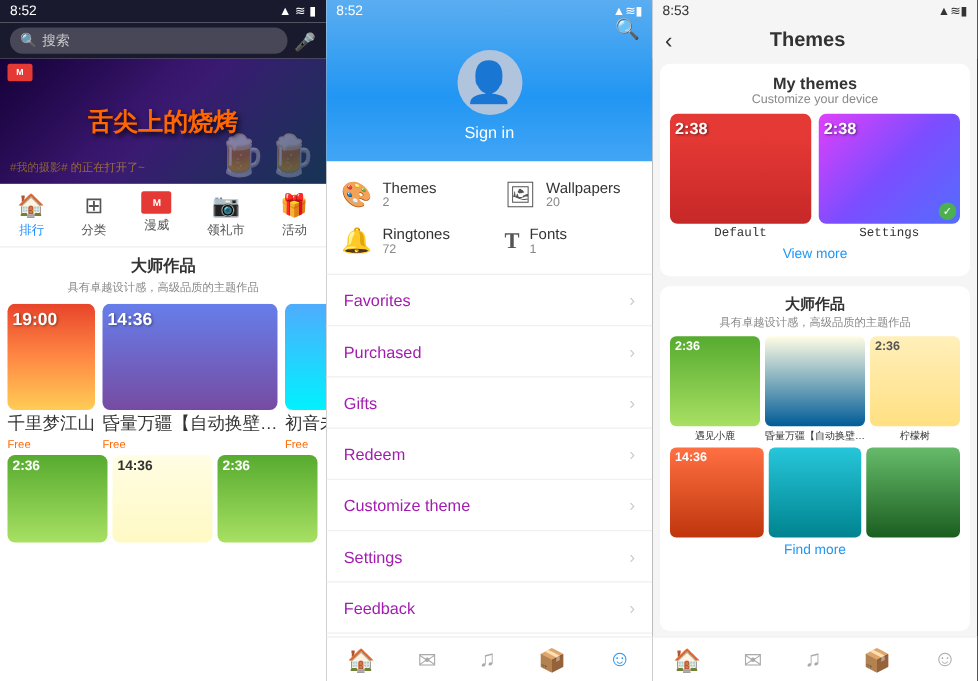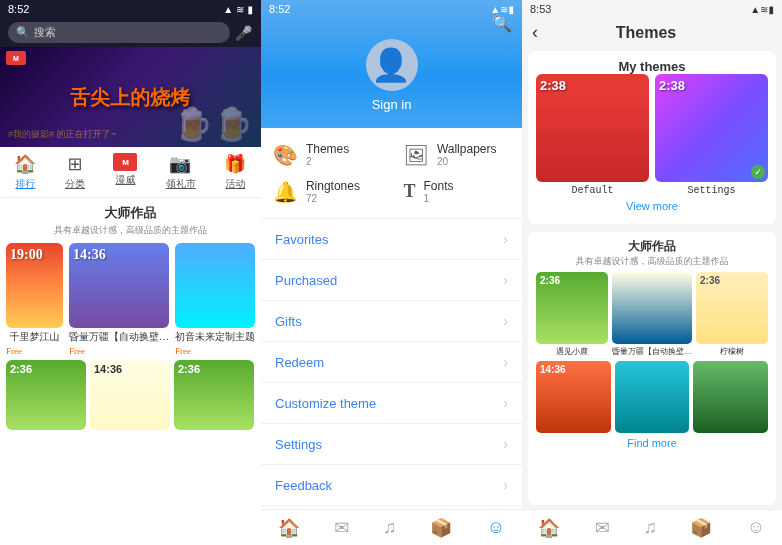--- a/index.html
+++ b/index.html
@@ -86,42 +86,41 @@
       border-bottom: 1px solid #eee;
     }
     .p1-nav-item {
       display: flex;
       flex-direction: column;
       align-items: center;
       gap: 2px;
       cursor: pointer;
     }
     .p1-nav-item .nav-icon { font-size: 18px; color: #555; }
-    .p1-nav-item .nav-label { font-size: 10px; color: #555; text-decoration: underline; }
+    .p1-nav-item .nav-label { font-size: 10px; color: #555; }
     .p1-nav-item.active .nav-icon { color: #1a8cff; }
     .p1-nav-item.active .nav-label { color: #1a8cff; }
     .p1-section-title {
       text-align: center;
       font-size: 13px;
       font-weight: 600;
       color: #333;
       margin: 6px 0 2px;
     }
     .p1-section-sub {
       text-align: center;
       font-size: 9px;
       color: #888;
       margin-bottom: 6px;
     }
     .p1-themes-grid {
       display: flex;
       gap: 6px;
       padding: 0 6px;
       overflow-x: hidden;
-      font-family: Liberation Serif, serif;
     }
     .p1-theme-card {
       flex: 1;
       display: flex;
       flex-direction: column;
       gap: 2px;
     }
     .p1-theme-img {
       width: 100%;
       height: 85px;
@@ -131,21 +130,21 @@
     .theme-img-1 {
       background: linear-gradient(180deg, #e8442a 0%, #ff8844 50%, #ffcc55 100%);
     }
     .theme-img-2 {
       background: linear-gradient(180deg, #667eea 0%, #764ba2 100%);
       position: relative;
     }
     .theme-img-3 {
       background: linear-gradient(180deg, #4facfe 0%, #00f2fe 100%);
     }
-    .p1-theme-name { font-size: 10px; color: #333; text-align: center; white-space: nowrap; overflow: hidden; text-overflow: ellipsis; }
+    .p1-theme-name { font-size: 14px; color: #333; text-align: center; white-space: nowrap; overflow: hidden; text-overflow: ellipsis; }
     .p1-theme-price { font-size: 9px; color: #ff6600; }
     .p1-themes-grid2 {
       display: flex;
       gap: 4px;
       padding: 4px 6px;
     }
     .p1-theme-img-sm {
       width: 80px;
       height: 70px;
       border-radius: 6px;
@@ -223,21 +222,21 @@
     .p2-grid-count { font-size: 10px; color: #888; }
     .p2-menu-list { flex: 1; overflow-y: auto; }
     .p2-menu-item {
       display: flex;
       align-items: center;
       justify-content: space-between;
       padding: 12px 14px;
       border-bottom: 1px solid #f0f0f0;
       cursor: pointer;
     }
-    .p2-menu-label { font-size: 13px; color: #3b82f6; }
+    .p2-menu-label { font-size: 13px; color: #a21caf; }
     .p2-menu-arrow { color: #ccc; font-size: 14px; }
     .p2-bottomnav {
       height: 36px;
       border-top: 1px solid #eee;
       display: flex;
       justify-content: space-around;
       align-items: center;
     }
     .p2-bottomnav-icon { font-size: 18px; color: #aaa; }
     .p2-bottomnav-icon.active { color: #2196f3; }
@@ -284,21 +283,21 @@
     }
     .p3-theme-card {
       flex: 1;
       display: flex;
       flex-direction: column;
       align-items: center;
       gap: 3px;
     }
     .p3-theme-preview {
       width: 100%;
-      height: 108px;
+      height: 88px;
       border-radius: 6px;
       overflow: hidden;
       position: relative;
       padding-left: 28px;
     }
     .p3-preview-default {
       background: linear-gradient(180deg, #e53935 20%, #c62828 100%);
     }
     .p3-preview-limitless {
       background: linear-gradient(135deg, #e040fb 0%, #7c4dff 50%, #536dfe 100%);
@@ -600,20 +599,21 @@
       <span>▲≋▮</span>
     </div>
   </div>
   <div class="p3-header">
     <span class="p3-back">‹</span>
     <span class="p3-title">Themes</span>
     <span style="width:18px;"></span>
   </div>
   <div class="p3-mythemes-section">
     <div class="p3-mythemes-title">My themes</div>
+    <div class="p3-mythemes-sub">Customize your device</div>
     <div class="p3-mythemes-grid">
       <div class="p3-theme-card">
         <div class="p3-theme-preview p3-preview-default">
           <span class="time-overlay">2:38</span>
         </div>
         <div class="p3-theme-name">Default</div>
       </div>
       <div class="p3-theme-card">
         <div class="p3-theme-preview p3-preview-limitless">
           <span class="time-overlay">2:38</span>

